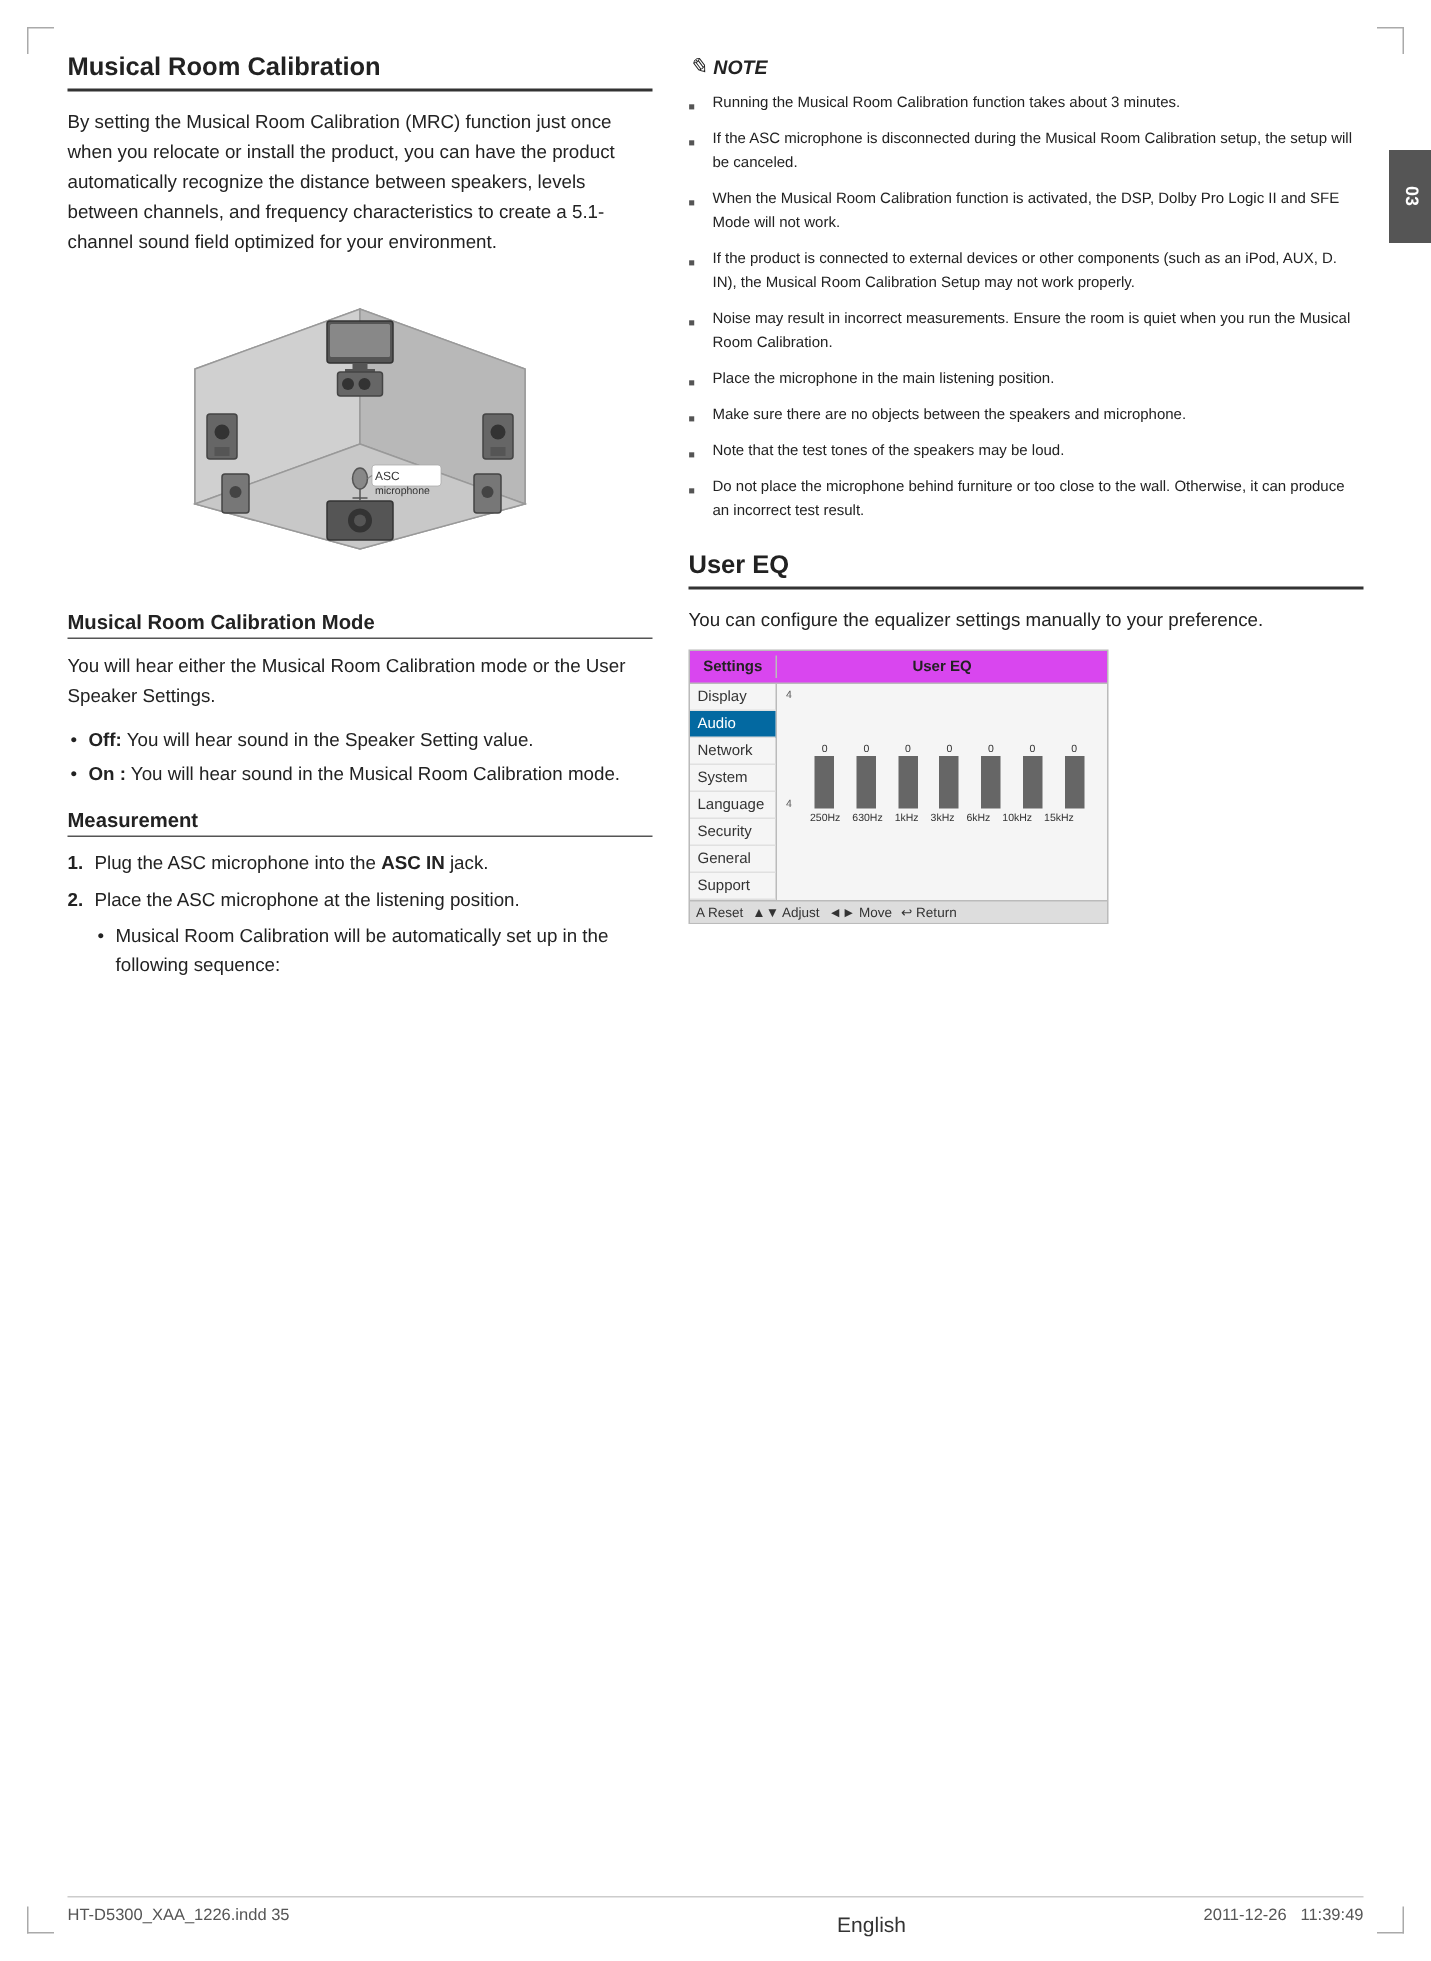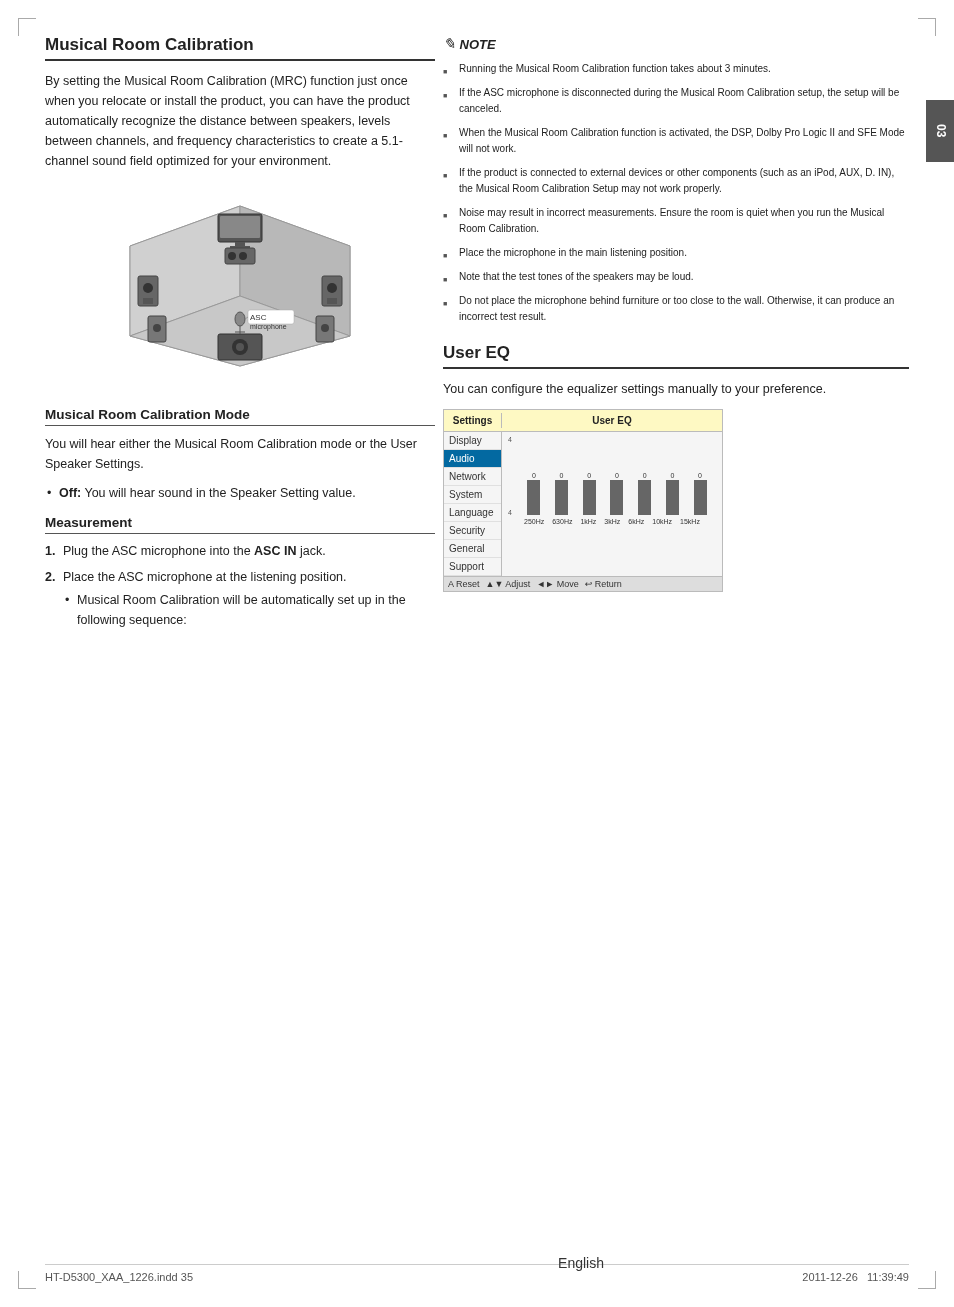--- a/index.html
+++ b/index.html
@@ -51,21 +51,21 @@
     .side-tab .tab-label {
       font-size: 11px;
       color: #fff;
       letter-spacing: 1px;
     }
 
     
     .page-content {
       margin: 35px 45px 40px 45px;
       display: flex;
-      gap: 8px;
+      gap: 24px;
     }
     .left-col {
       width: 390px;
       flex-shrink: 0;
     }
     .right-col {
       flex: 1;
     }
 
     
@@ -208,21 +208,21 @@
     }
 
     
     .eq-screenshot {
       border: 1px solid #bbb;
       background: #f5f5f5;
       width: 280px;
       margin-top: 8px;
     }
     .eq-title-bar {
-      background: #fef9c3;
+      background: #d946ef;
       text-align: center;
       font-size: 11px;
       font-weight: bold;
       padding: 3px 0;
       border-bottom: 1px solid #bbb;
       display: flex;
       justify-content: space-between;
     }
     .eq-title-bar .eq-sidebar-header {
       width: 58px;
@@ -360,20 +360,21 @@
         <text x="180" y="134" font-size="8" fill="#333" font-family="Arial">ASC</text>
         <text x="180" y="143" font-size="7" fill="#333" font-family="Arial">microphone</text>
         <line x1="175" y1="133" x2="178" y2="131" stroke="#888" stroke-width="0.7"></line>
       </svg>
     </div>
 
     <div class="subsection-title">Musical Room Calibration Mode</div>
     <p class="para">You will hear either the Musical Room Calibration mode or the User Speaker Settings.</p>
     <ul class="bullet-list">
       <li><strong>Off:</strong> You will hear sound in the Speaker Setting value.</li>
+      <li><strong>On :</strong> You will hear sound in the Musical Room Calibration mode.</li>
     </ul>
 
     <div class="subsection-title">Measurement</div>
     <ol class="numbered-list">
       <li>
         <span class="num">1.</span>
         Plug the ASC microphone into the <strong>ASC IN</strong> jack.
       </li>
       <li>
         <span class="num">2.</span>
@@ -393,20 +394,21 @@
         <span class="note-icon">✎</span>
         <strong>NOTE</strong>
       </div>
       <ul class="note-items">
         <li>Running the Musical Room Calibration function takes about 3 minutes.</li>
         <li>If the ASC microphone is disconnected during the Musical Room Calibration setup, the setup will be canceled.</li>
         <li>When the Musical Room Calibration function is activated, the DSP, Dolby Pro Logic II and SFE Mode will not work.</li>
         <li>If the product is connected to external devices or other components (such as an iPod, AUX, D. IN), the Musical Room Calibration Setup may not work properly.</li>
         <li>Noise may result in incorrect measurements. Ensure the room is quiet when you run the Musical Room Calibration.</li>
         <li>Place the microphone in the main listening position.</li>
+        <li>Make sure there are no objects between the speakers and microphone.</li>
         <li>Note that the test tones of the speakers may be loud.</li>
         <li>Do not place the microphone behind furniture or too close to the wall. Otherwise, it can produce an incorrect test result.</li>
       </ul>
     </div>
 
     <div class="user-eq-title">User EQ</div>
     <p class="para">You can configure the equalizer settings manually to your preference.</p>
 
     <div class="eq-screenshot">
 
@@ -494,13 +496,13 @@
   </div>
 
 </div>
 
 <div class="page-footer">
   <span>HT-D5300_XAA_1226.indd   35</span>
   <span>
     <span>2011-12-26</span>&nbsp;&nbsp;&nbsp;<span>11:39:49</span>
   </span>
 </div>
-<div style="position:absolute; bottom:36px; right:350px; font-size:14px; color:#333;">English</div>
+<div style="position:absolute; bottom:16px; right:350px; font-size:14px; color:#333;">English</div>
 
 </body></html>

